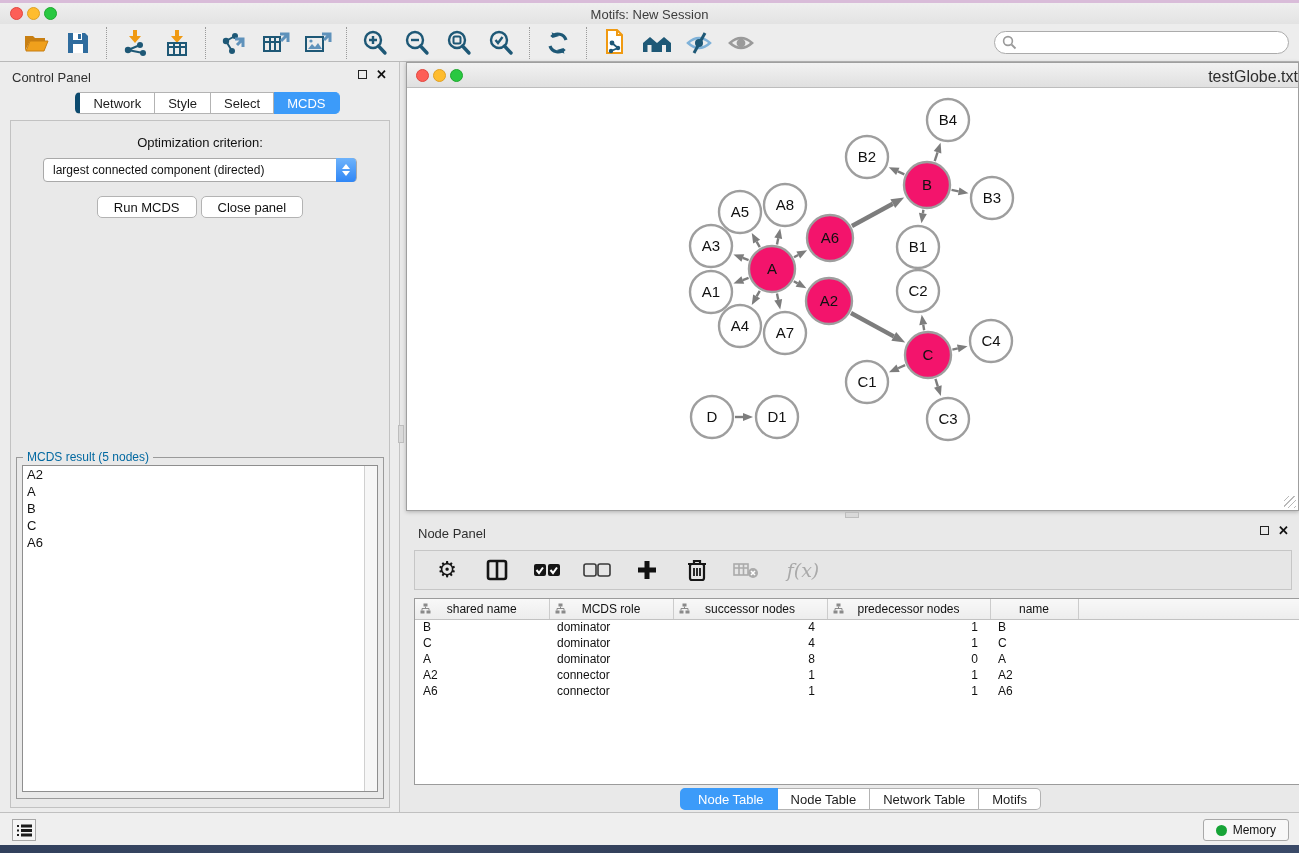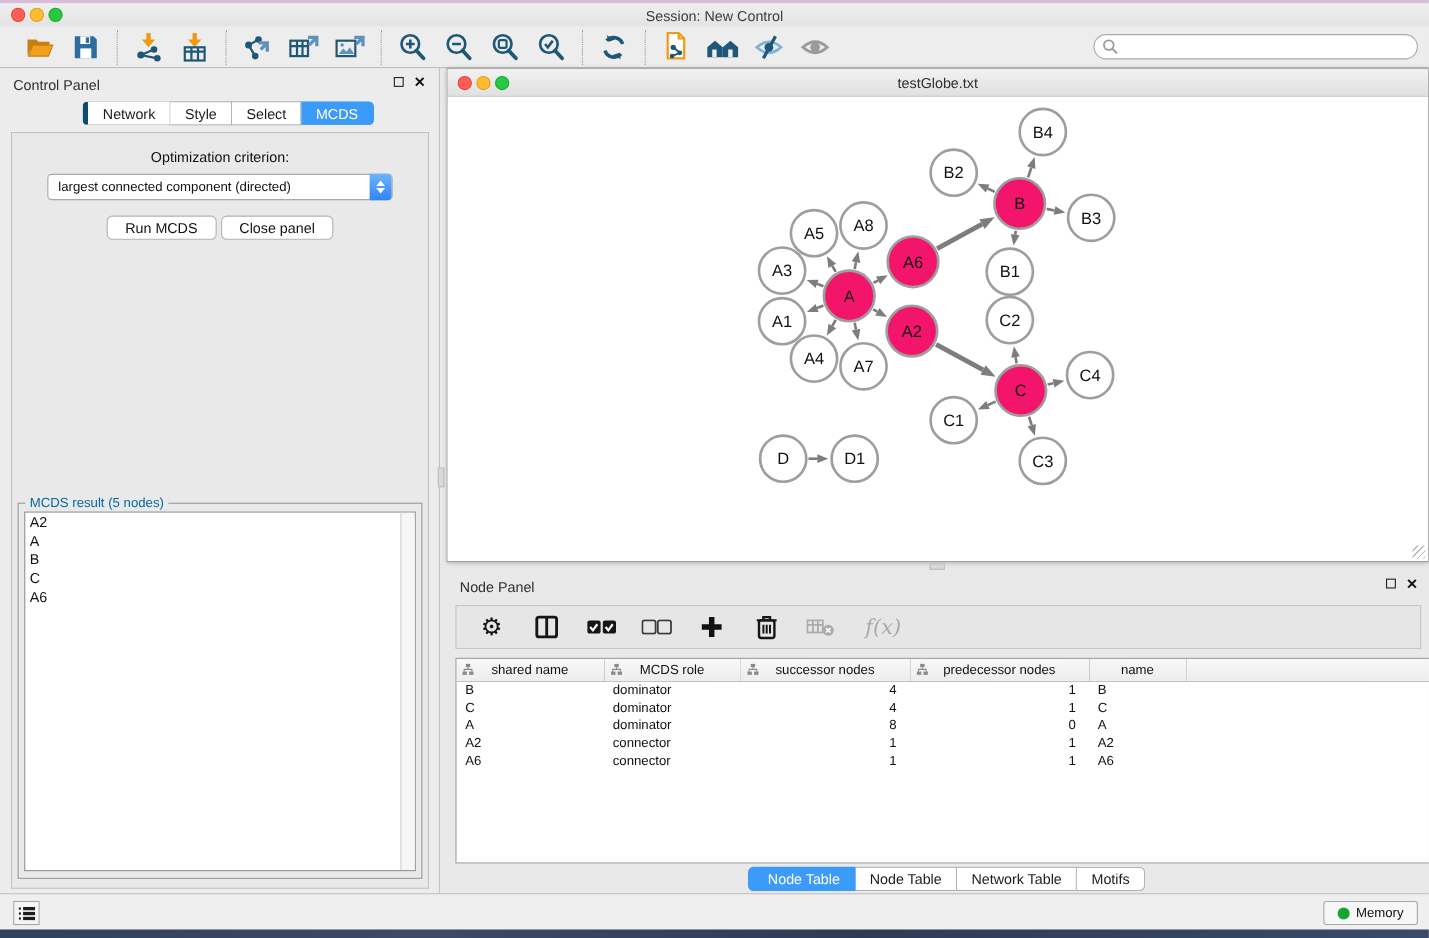--- a/index.html
+++ b/index.html
@@ -49,21 +49,21 @@
 
   .result-fieldset { position:absolute; left:5px; top:336px; width:368px; height:342px; border:1px solid #9a9a9a; }
   .result-legend { position:absolute; left:6px; top:-8px; background:#e9e9e9; padding:0 4px; font-size:12px; color:#0369a1; }
   .result-list { position:absolute; left:5px; top:7px; right:5px; bottom:6px; background:#fff; border:1px solid #8e8e8e; overflow:hidden; }
   .result-item { font-size:13px; color:#111; padding:1px 0 1px 4px; line-height:15px; }
   .result-scroll { position:absolute; right:0; top:0; bottom:0; width:13px; background:#f6f6f6; border-left:1px solid #d0d0d0; }
 
   
   .net-window { position:absolute; left:406px; top:62px; width:893px; height:449px; background:#fff; border:1px solid #9f9f9f; box-shadow:0 1px 4px rgba(0,0,0,0.25); }
   .net-titlebar { position:relative; height:25px; background:linear-gradient(#f2f2f2,#e0e0e0); border-bottom:1px solid #bdbdbd; }
-  .net-title { position:absolute; width:100%; text-align:center; top:5px; font-size:13px; color:#2e2e2e; }
+  .net-title { position:absolute; width:100%; text-align:right; top:5px; font-size:16px; color:#2e2e2e; }
   .net-canvas { position:absolute; left:0; top:25px; right:0; bottom:0; background:#fff; }
   .resize-grip { position:absolute; right:2px; bottom:2px; width:12px; height:12px;
     background:repeating-linear-gradient(135deg, transparent 0 3px, #b9b9b9 3px 4px); }
   .grip-v { position:absolute; left:398px; top:425px; width:6px; height:18px; background:#d9d9d9; border:1px solid #bdbdbd; }
   .grip-h { position:absolute; left:845px; top:512px; width:14px; height:6px; background:#d9d9d9; border:1px solid #bdbdbd; }
 
   
   .table-panel { position:absolute; left:406px; top:520px; width:893px; height:292px; }
   .tp-header { position:relative; height:28px; }
   .tp-title { position:absolute; left:12px; top:6px; font-size:13px; color:#2f2f2f; }
@@ -94,21 +94,21 @@
 <body>
 
 <div id="app">
 
   <div class="desktop-top"></div>
 
   <div class="titlebar">
     <span class="traffic t-red" style="left:10px"></span>
     <span class="traffic t-yellow" style="left:27px"></span>
     <span class="traffic t-green" style="left:44px"></span>
-    <div class="title-text">Session: New Control</div>
+    <div class="title-text">Motifs: New Session</div>
   </div>
 
   <div class="toolbar">
     <div class="tb-group">
       <span class="tb-btn">
         <svg width="28" height="26" viewBox="0 0 28 26">
             <path d="M3 21 V6 h8 l2 2 h10 v3 H8 Z" fill="#c87f12"></path>
             <path d="M4 21 L8 11 h18 l-4 10 Z" fill="#f0a01c" stroke="#c87f12"></path>
           </svg>
       </span>

